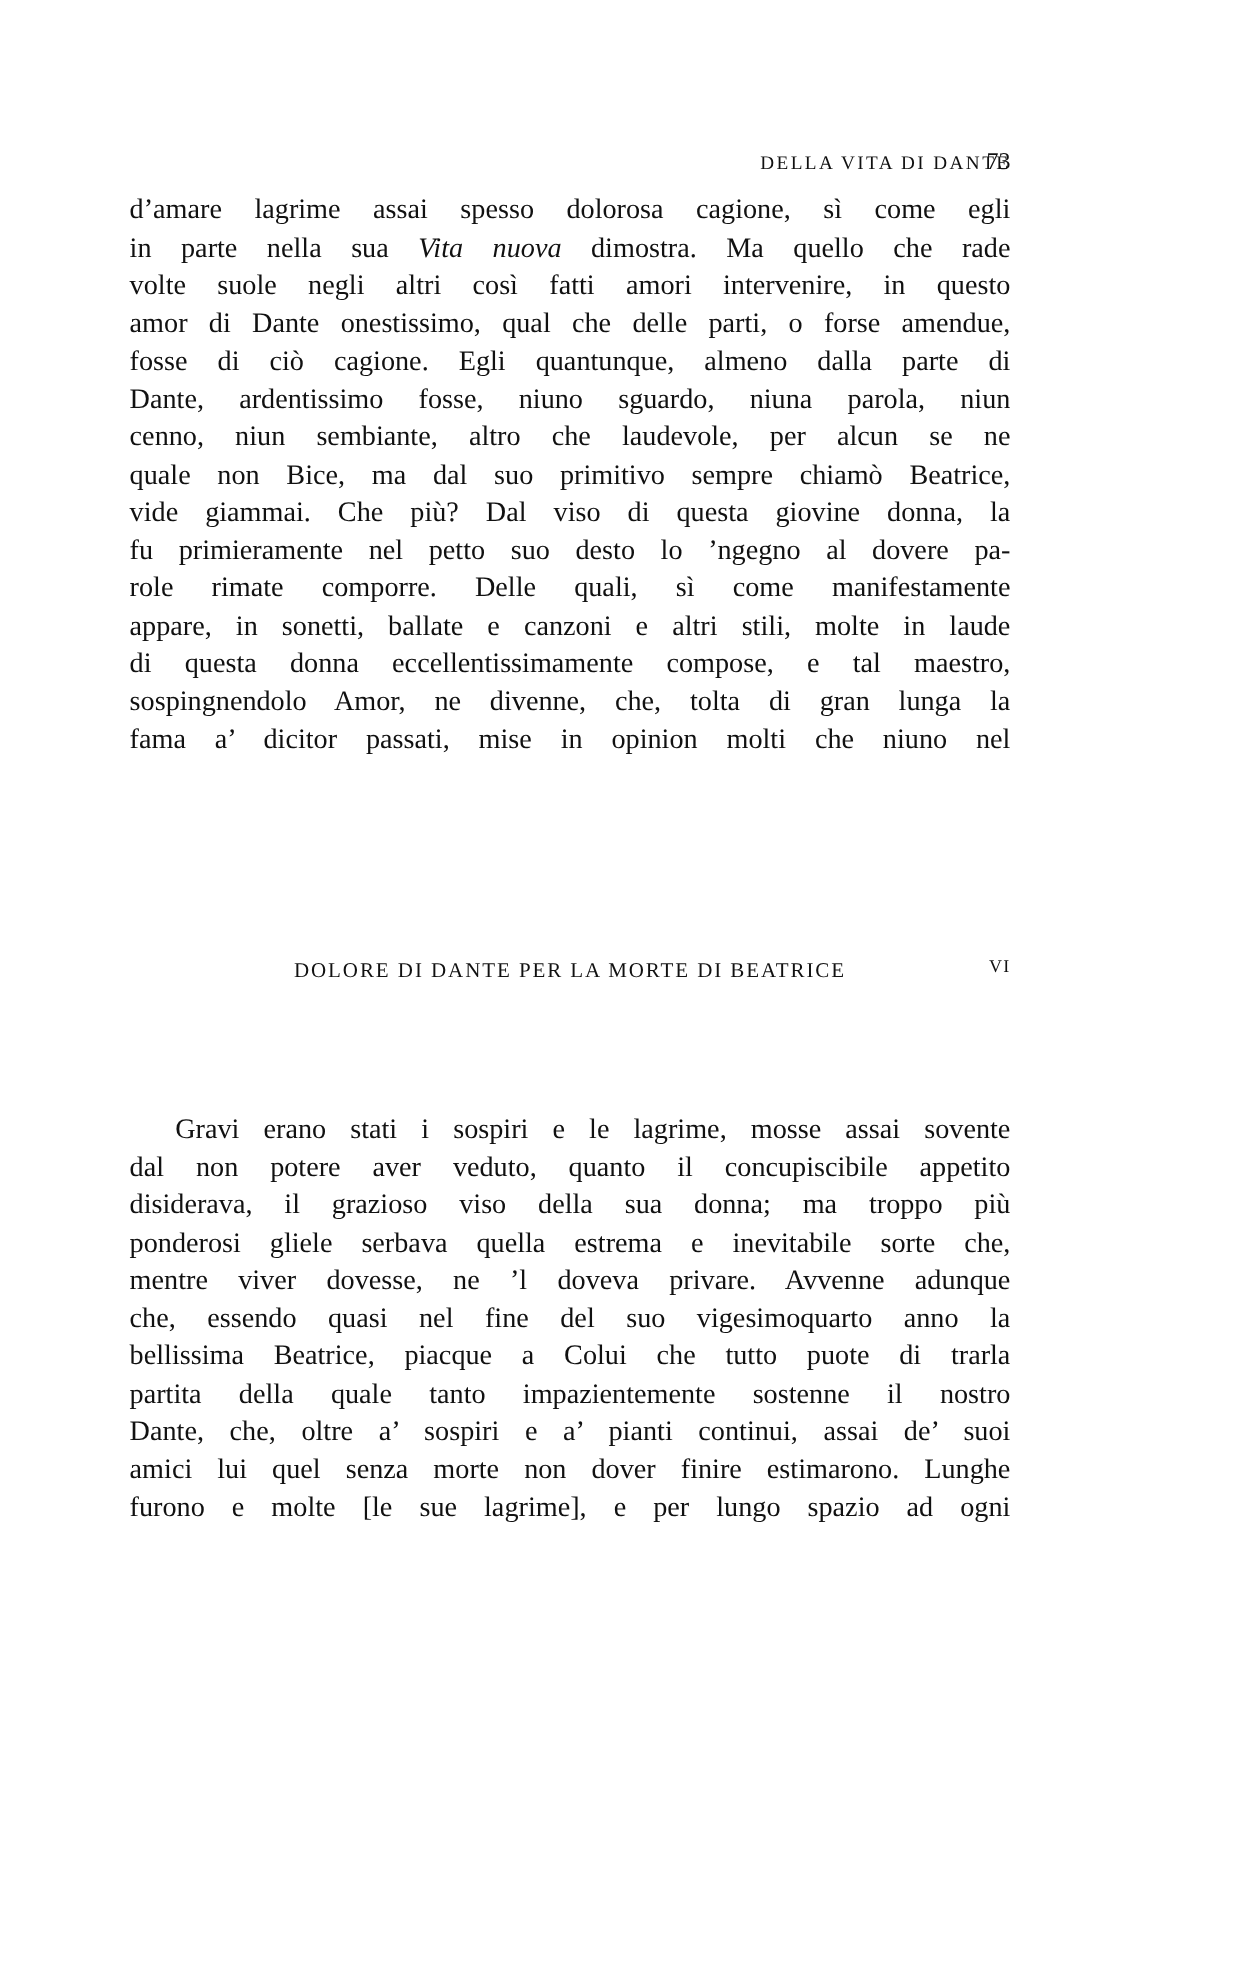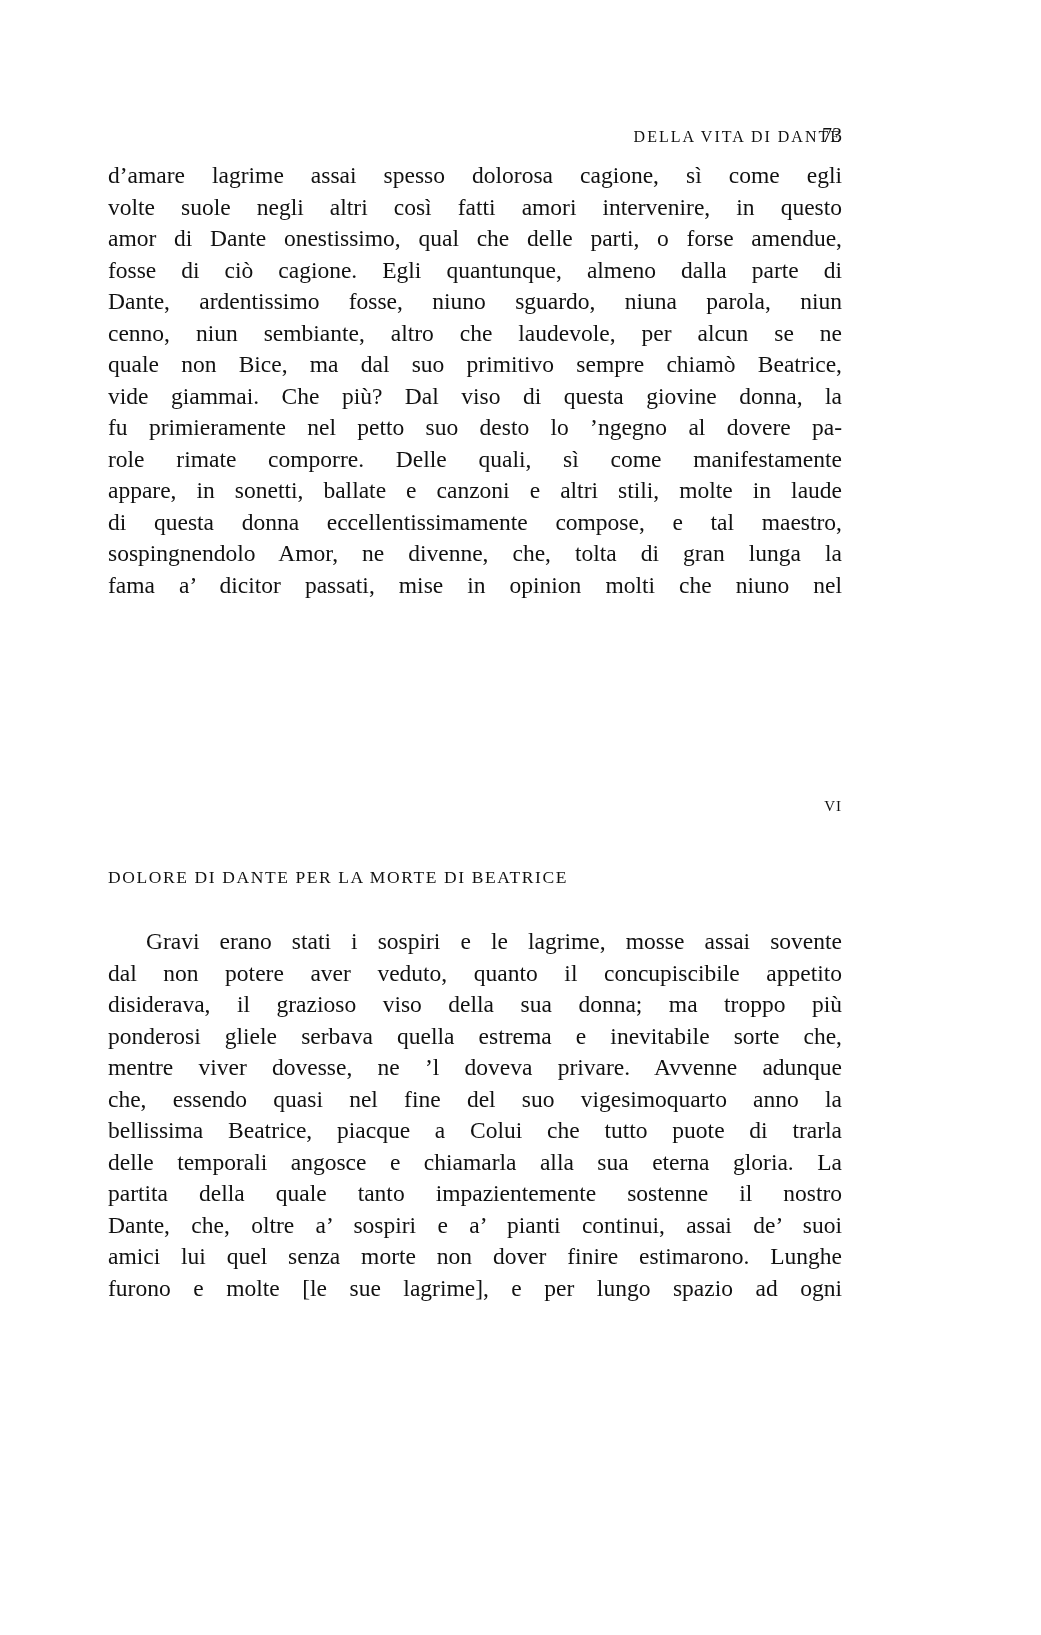--- a/index.html
+++ b/index.html
@@ -71,39 +71,41 @@
       position: absolute;
       top: 798px;
       left: 108px;
       width: 734px;
       text-align: right;
       font-size: 15px;
       letter-spacing: 1px;
     }
     .chapter-title {
       position: absolute;
-      top: 867px;
+      top: 798px;
       left: 108px;
       width: 734px;
+      text-align: center;
       font-size: 17.5px;
       letter-spacing: 1.6px;
     }
   </style>
 </head>
 <body>
 
 <div class="page">
 
   <div class="running-head">
     <span class="running-title">DELLA VITA DI DANTE</span>
     <span class="page-number">73</span>
   </div>
 
   <div class="para" id="para1">
     <span class="line">d’amare lagrime assai spesso dolorosa cagione, sì come egli</span>
+    <span class="line"><span>in parte nella sua</span> <span class="it">Vita nuova</span> <span>dimostra. Ma quello che rade</span></span>
     <span class="line">volte suole negli altri così fatti amori intervenire, in questo</span>
     <span class="line">amor di Dante onestissimo, qual che delle parti, o forse amendue,</span>
     <span class="line">fosse di ciò cagione. Egli quantunque, almeno dalla parte di</span>
     <span class="line">Dante, ardentissimo fosse, niuno sguardo, niuna parola, niun</span>
     <span class="line">cenno, niun sembiante, altro che laudevole, per alcun se ne</span>
     <span class="line">quale non Bice, ma dal suo primitivo sempre chiamò Beatrice,</span>
     <span class="line">vide giammai. Che più? Dal viso di questa giovine donna, la</span>
     <span class="line">fu primieramente nel petto suo desto lo ’ngegno al dovere pa-</span>
     <span class="line">role rimate comporre. Delle quali, sì come manifestamente</span>
     <span class="line">appare, in sonetti, ballate e canzoni e altri stili, molte in laude</span>
@@ -116,20 +118,19 @@
   <div class="chapter-title">DOLORE DI DANTE PER LA MORTE DI BEATRICE</div>
 
   <div class="para" id="para2">
     <span class="line indent">Gravi erano stati i sospiri e le lagrime, mosse assai sovente</span>
     <span class="line">dal non potere aver veduto, quanto il concupiscibile appetito</span>
     <span class="line">disiderava, il grazioso viso della sua donna; ma troppo più</span>
     <span class="line">ponderosi gliele serbava quella estrema e inevitabile sorte che,</span>
     <span class="line">mentre viver dovesse, ne ’l doveva privare. Avvenne adunque</span>
     <span class="line">che, essendo quasi nel fine del suo vigesimoquarto anno la</span>
     <span class="line">bellissima Beatrice, piacque a Colui che tutto puote di trarla</span>
-    <span class="line">delle temporali angosce e chiamarla alla sua eterna gloria. La</span>
     <span class="line">partita della quale tanto impazientemente sostenne il nostro</span>
     <span class="line">Dante, che, oltre a’ sospiri e a’ pianti continui, assai de’ suoi</span>
     <span class="line">amici lui quel senza morte non dover finire estimarono. Lunghe</span>
     <span class="line">furono e molte [le sue lagrime], e per lungo spazio ad ogni</span>
   </div>
 
 </div>
 
 </body></html>

